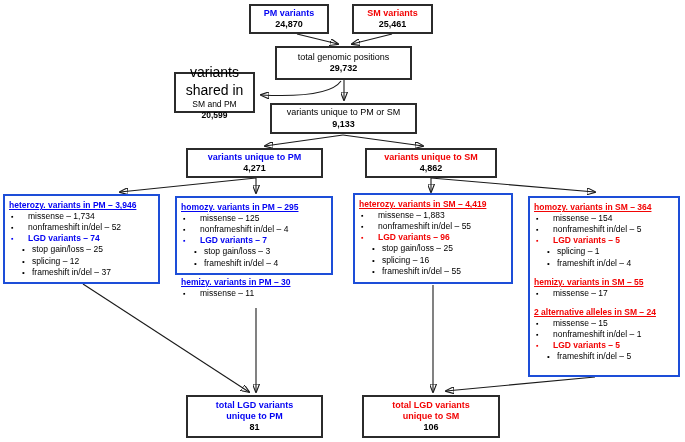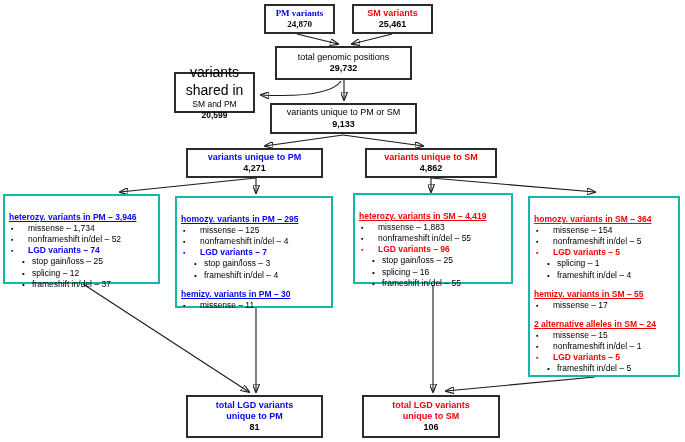--- a/index.html
+++ b/index.html
@@ -17,21 +17,21 @@
     text-align:center; line-height:1.25;
   }
   .box .title { font-size:9px; font-weight:bold; }
   .box .title.plain { font-weight:normal; }
   .box .value { font-size:9px; font-weight:bold; color:#000000; }
   .pm-text { color:#0404f2; }
   .sm-text { color:#f20404; }
 
   .detail-box {
     position:absolute; box-sizing:border-box; background:#ffffff;
-    border:2px solid #14b8a6; padding:16px 4px 2px 4px;
+    border:2px solid #1d4ed8; padding:4px 4px 2px 4px;
     font-size:8.5px; line-height:1.3; text-align:left;
   }
   .sec-header { font-weight:bold; text-decoration:underline; white-space:nowrap; }
   .detail-box.pm .sec-header { color:#0404f2; }
   .detail-box.sm .sec-header { color:#f20404; }
   .sec-gap { margin-top:8px; }
   .item { display:flex; align-items:baseline; white-space:nowrap; }
   .item .bullet { flex:0 0 auto; font-size:7px; }
   .item.lvl1 { padding-left:2px; }
   .item.lvl1 .bullet { width:17px; }
@@ -60,21 +60,21 @@
     <path d="M256,178 L120,192" marker-end="url(#ah)"></path>
     <path d="M256,178 L256,193" marker-end="url(#ah)"></path>
     <path d="M431,178 L431,192" marker-end="url(#ah)"></path>
     <path d="M431,178 L595,192" marker-end="url(#ah)"></path>
     <path d="M83,284 L249,392" marker-end="url(#ah)"></path>
     <path d="M256,308 L256,392" marker-end="url(#ah)"></path>
     <path d="M433,285 L433,392" marker-end="url(#ah)"></path>
     <path d="M595,377 L446,391" marker-end="url(#ah)"></path>
   </svg>
 
-  <div class="box" style="left:264px; top:4px; width:71px; height:30px;font-family:Liberation Serif, serif;">
+  <div class="box" style="left:249px; top:4px; width:80px; height:30px;">
     <div class="title pm-text">PM variants</div>
     <div class="value">24,870</div>
   </div>
 
   <div class="box" style="left:352px; top:4px; width:81px; height:30px;">
     <div class="title sm-text">SM variants</div>
     <div class="value">25,461</div>
   </div>
 
   <div class="box" style="left:275px; top:46px; width:137px; height:34px;">
@@ -124,21 +124,21 @@
       <div class="item lvl2">
         <span class="bullet">•</span>
         <span>splicing – 12</span>
       </div>
       <div class="item lvl2">
         <span class="bullet">•</span>
         <span>frameshift in/del – 37</span>
       </div>
     </div>
 
-  <div class="detail-box pm" style="left:175px; top:196px; width:158px; height:112px;">
+  <div class="detail-box pm" style="left:175px; top:196px; width:158px; height:79px;">
       <div class="sec-header">homozy. variants in PM – 295</div>
       <div class="item lvl1">
         <span class="bullet">▪</span>
         <span>missense – 125</span>
       </div>
       <div class="item lvl1">
         <span class="bullet">▪</span>
         <span>nonframeshift in/del – 4</span>
       </div>
       <div class="item lvl1 accent">

